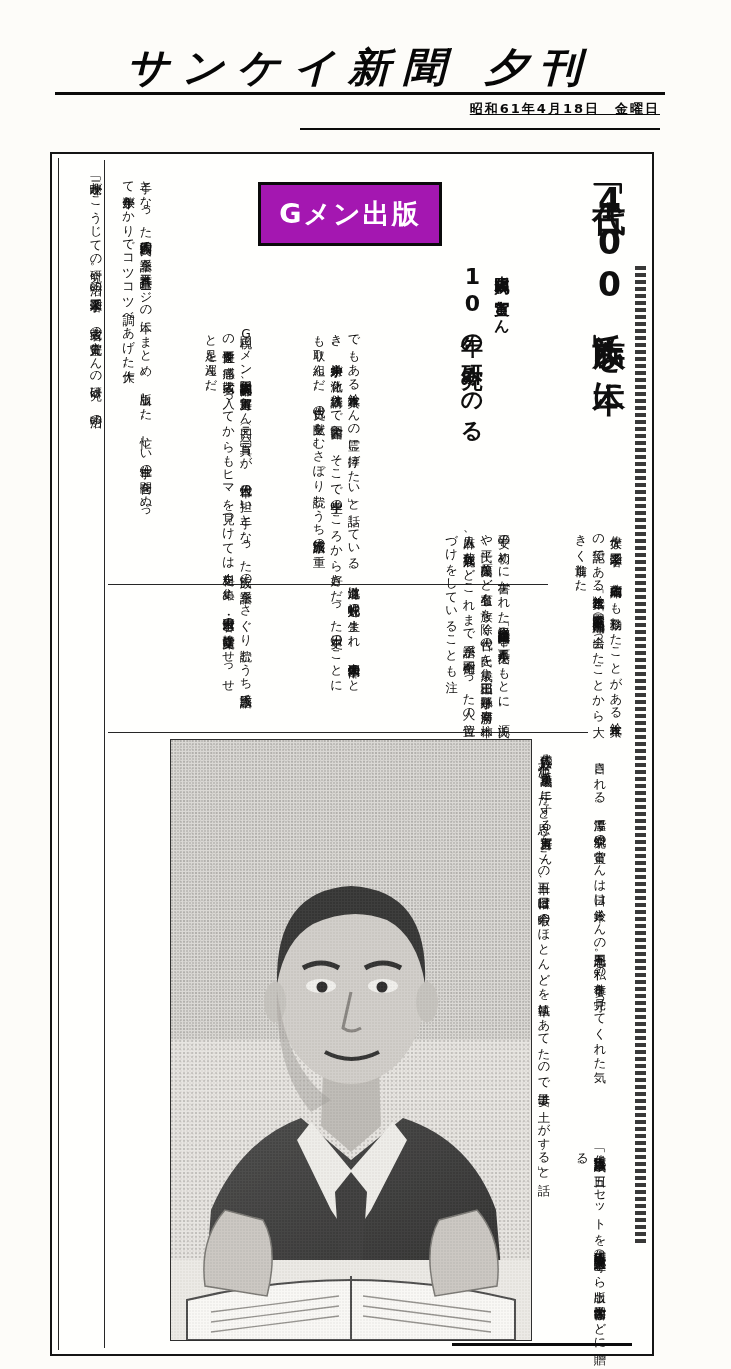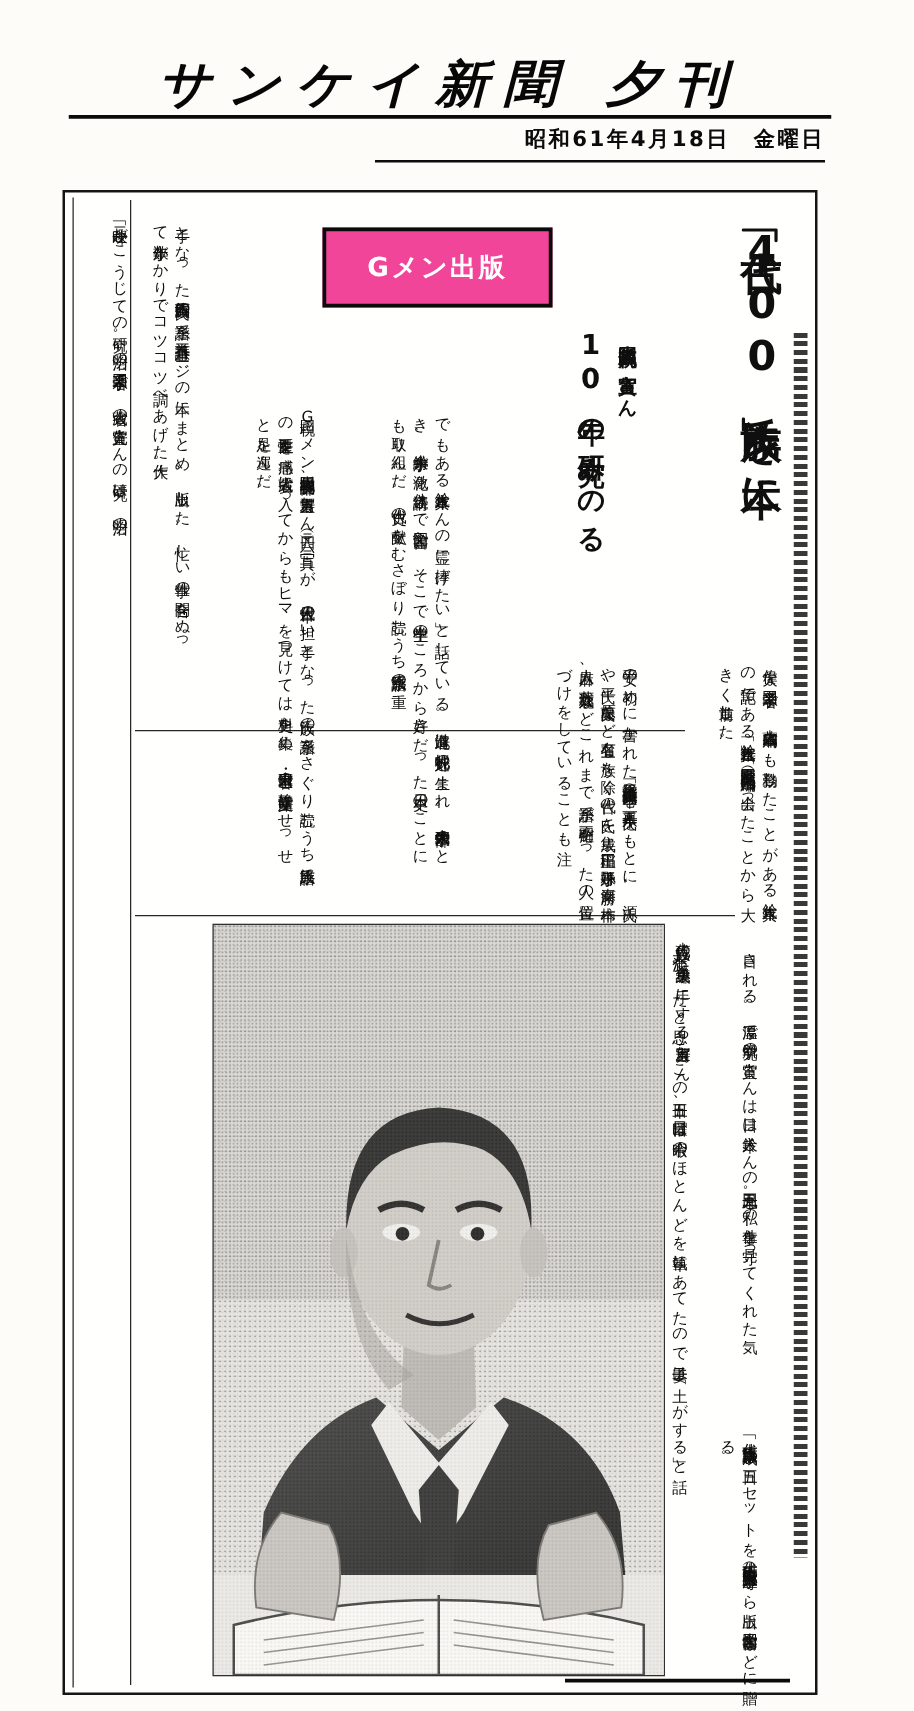--- a/index.html
+++ b/index.html
@@ -46,24 +46,25 @@
     width: 610px;
     height: 3px;
     background: #111;
   }
   .dateline {
     position: absolute;
     top: 100px;
     left: 300px;
     width: 360px;
     text-align: right;
-    font-size: 17px;
+    font-size: 13px;
     font-weight: bold;
     letter-spacing: 2px;
     color: #111;
+    text-decoration: underline;
   }
   .dateline-rule {
     position: absolute;
     top: 128px;
     left: 300px;
     width: 360px;
     height: 2px;
     background: #111;
   }
 
@@ -128,26 +129,26 @@
     letter-spacing: 2px;
   }
 
   
   .logo-box {
     position: absolute;
     top: 28px;
     left: 206px;
     width: 178px;
     height: 58px;
-    background: #ec4899;
+    background: #a21caf;
     color: #fff;
     display: flex;
     align-items: center;
     justify-content: center;
-    font-size: 21px;
+    font-size: 27px;
     font-weight: bold;
     letter-spacing: 2px;
     border: 3px solid #111;
   }
 
   
   .dotbar {
     position: absolute;
     top: 112px;
     right: 6px;

